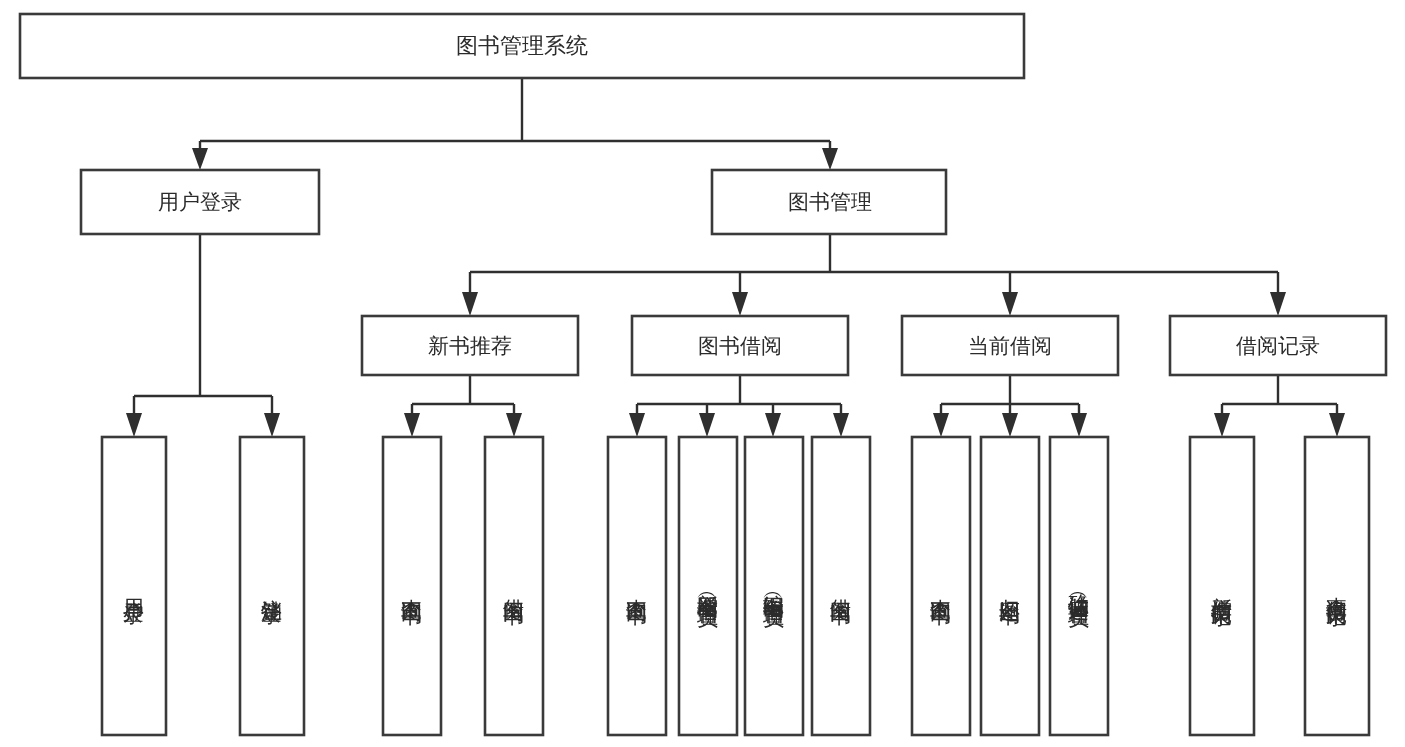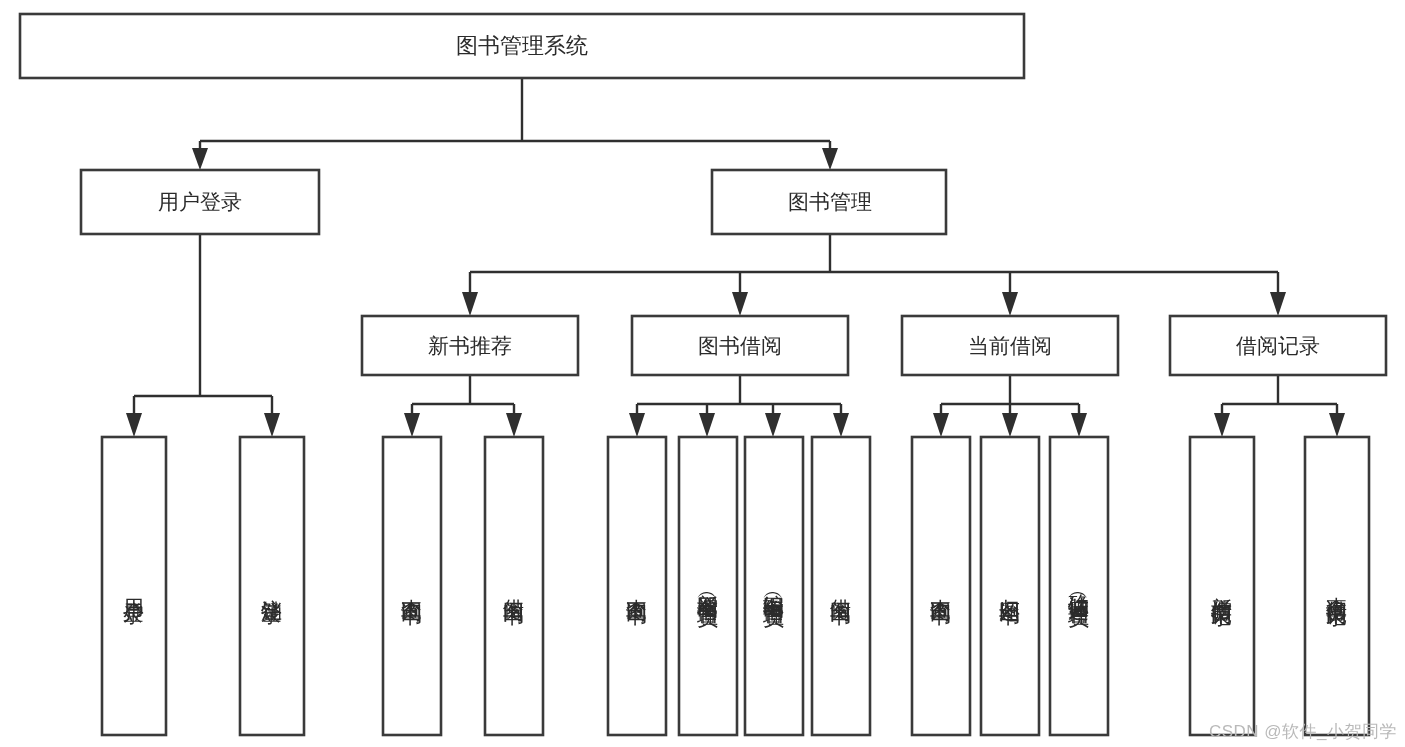--- a/index.html
+++ b/index.html
@@ -156,14 +156,13 @@
   <div class="vlabel" style="left:745px;top:437px;width:58px;height:298px;">编辑图书（管理员）</div>
   <div class="vlabel" style="left:812px;top:437px;width:58px;height:298px;">借阅图书</div>
 
   <div class="vlabel" style="left:912px;top:437px;width:58px;height:298px;">查询图书</div>
   <div class="vlabel" style="left:981px;top:437px;width:58px;height:298px;">归还图书</div>
   <div class="vlabel" style="left:1050px;top:437px;width:58px;height:298px;">确认归还（管理员）</div>
 
   <div class="vlabel" style="left:1190px;top:437px;width:64px;height:298px;">新增借阅记录</div>
   <div class="vlabel" style="left:1305px;top:437px;width:64px;height:298px;">查询借阅记录</div>
 
-  <div class="watermark">CSDN @软件_小贺同学</div>
 </div>
 
 </body></html>

